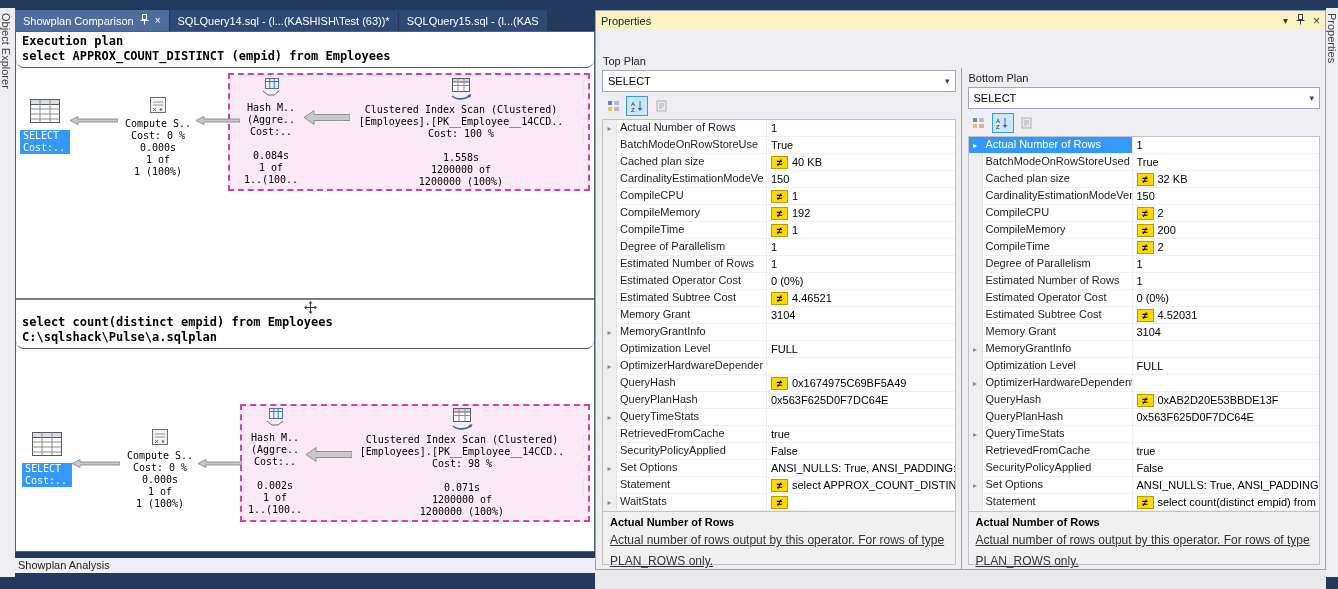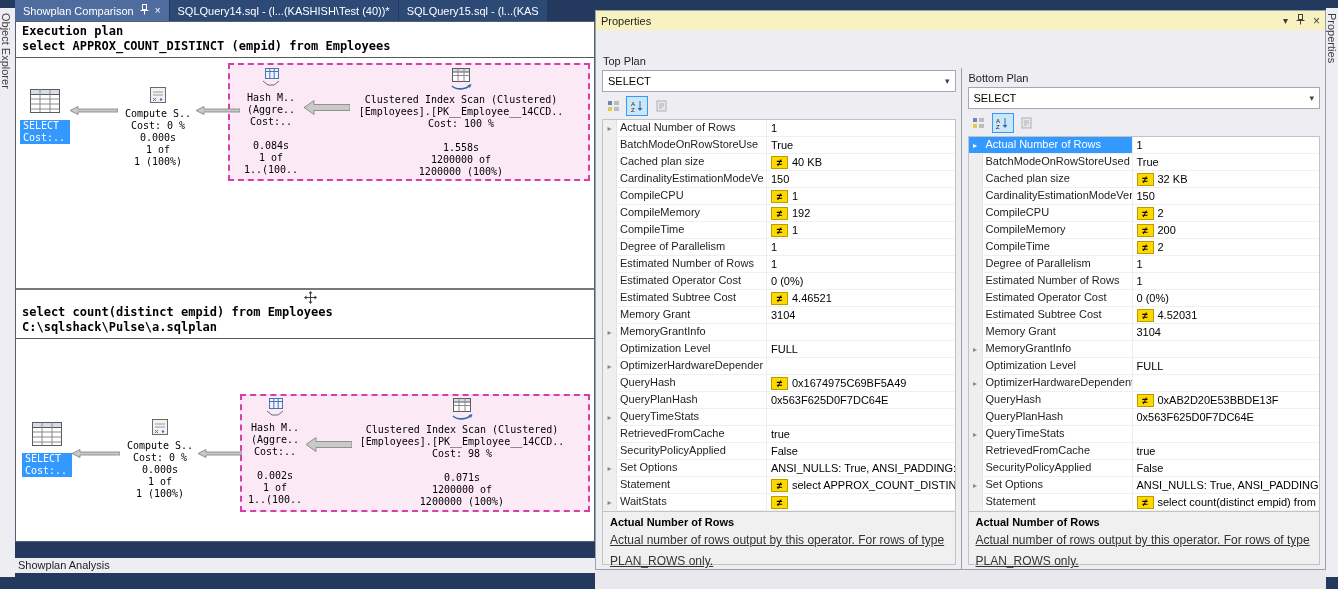--- a/index.html
+++ b/index.html
@@ -12,35 +12,35 @@
   
   .vstrip{position:absolute;background:#eeeef2;color:#3e3e42;font-size:11px;}
   #left-strip{left:0;top:8px;width:15px;bottom:12px;}
   #right-strip{right:0;top:8px;width:12px;bottom:12px;}
   .vtext{writing-mode:vertical-rl;display:inline-block;padding-top:5px;white-space:nowrap;}
   #bottom-left{position:absolute;left:15px;top:558px;width:580px;height:15px;background:#eeeef2;
     font-size:11px;color:#1e1e1e;padding:1px 0 2px 3px;box-sizing:border-box;}
   #bottom-right{position:absolute;left:595px;top:570px;width:731px;height:19px;background:#e9e9ed;}
 
   
-  #doc{position:absolute;left:15px;top:0;width:580px;height:560px;}
+  #doc{position:absolute;left:15px;top:10px;width:580px;height:560px;}
   #tabbar{height:21px;display:flex;align-items:stretch;overflow:hidden;}
   .tab{display:flex;align-items:center;gap:6px;padding:0 8px;margin-right:1px;
        background:#2d4a76;color:#fff;font-size:11px;white-space:nowrap;cursor:default;}
   .tab.active{background:#4e6d9e;}
   .tab-glyph{font-size:10px;line-height:10px;color:#fff;}
   #docbody{position:absolute;left:0;right:0;top:21px;bottom:18px;background:#fff;
            border:1px solid #53606f;display:flex;flex-direction:column;box-sizing:border-box;}
   .plan-pane{display:flex;flex-direction:column;overflow:hidden;background:#fff;}
   #pane-top{height:266px;flex:none;border-bottom:2px solid #7a7a7a;}
   #pane-bottom{flex:1;}
   .splitter{height:13px;background:#fff;position:relative;flex:none;}
   .move-glyph{position:absolute;left:288px;top:0;}
   .plan-header{padding:2px 6px 3px 6px;border-bottom:1px solid #5a5a5a;
-    font-family:"DejaVu Sans Mono",monospace;font-size:12px;font-weight:bold;line-height:15px;color:#000;}
+    font-family:"DejaVu Sans Mono",monospace;font-size:12px;font-weight:bold;line-height:15px;color:#000;border-radius:8px;}
   .plan-diagram{position:relative;flex:1;overflow:hidden;}
   .hl-region{position:absolute;background:#fce9f6;border:2px dashed #d63fa6;box-sizing:border-box;}
   #diagram-top .hl-region{left:212px;top:5px;width:362px;height:118px;}
   #diagram-bottom .hl-region{left:224px;top:55px;width:350px;height:118px;}
   .pnode{position:absolute;display:flex;flex-direction:column;
     font-family:"DejaVu Sans Mono",monospace;font-size:10px;line-height:12px;color:#000;text-align:center;}
   .pline{min-height:12px;white-space:nowrap;}
   .select-label{background:#3399ff;color:#fff;margin-top:3px;padding:0 3px;text-align:left;min-width:42px;}
   #diagram-top .node-select{left:4px;top:30px;width:50px;}
   #diagram-top .node-compute{left:104px;top:27px;width:76px;}
@@ -108,21 +108,21 @@
       <span class="tab-glyph">
         <svg width="9" height="11" viewBox="0 0 9 11">
             <rect x="2.5" y="0.5" width="4" height="5" fill="none" stroke="#fff"></rect>
             <line x1="0.5" y1="6.5" x2="8.5" y2="6.5" stroke="#fff"></line>
             <line x1="4.5" y1="6.5" x2="4.5" y2="10.5" stroke="#fff"></line>
           </svg>
       </span>
       <span class="tab-glyph">×</span>
     </div>
     <div class="tab">
-      <span>SQLQuery14.sql - (l...(KASHISH\Test (40))*</span>
+      <span>SQLQuery14.sql - (l...(KASHISH\Test (63))*</span>
     </div>
     <div class="tab">
       <span>SQLQuery15.sql - (l...(KAS</span>
     </div>
   </div>
 
   <div id="docbody">
 
     <div class="plan-pane" id="pane-top">
       <div class="plan-header">

